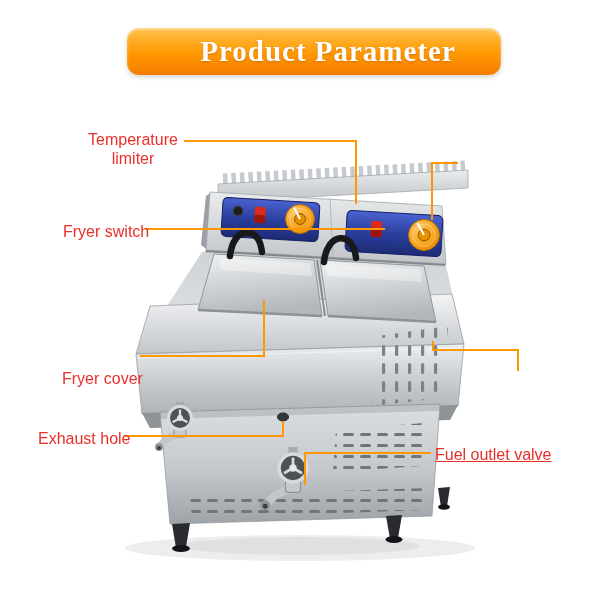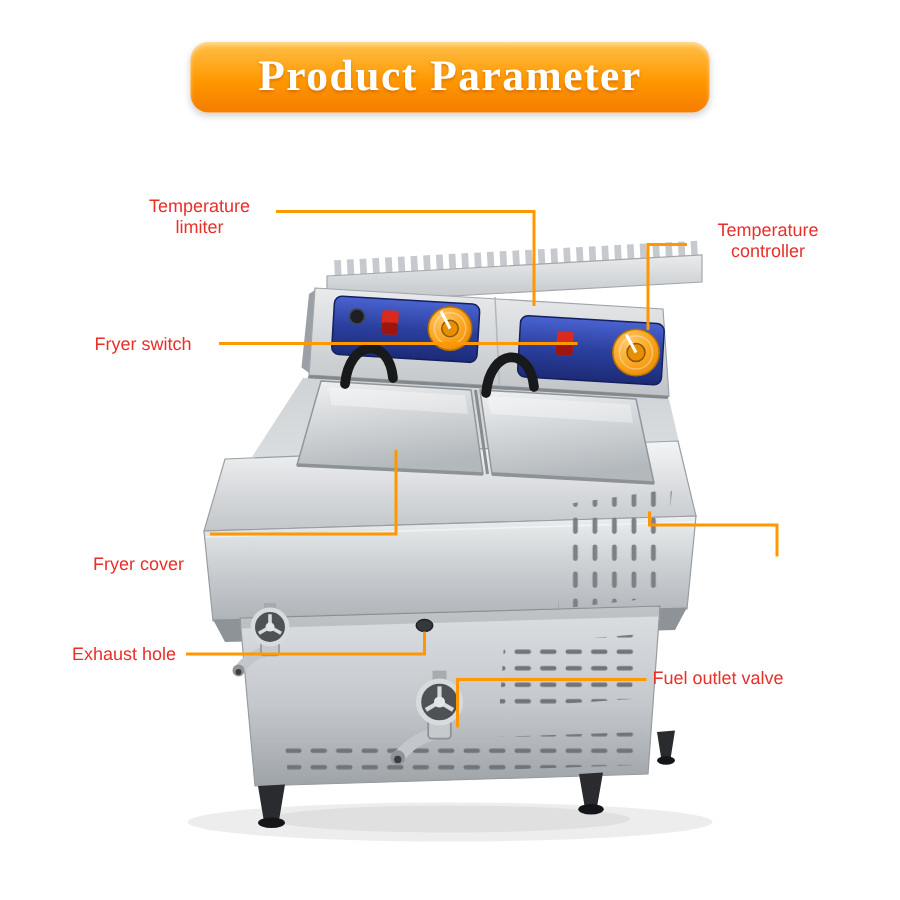--- a/index.html
+++ b/index.html
@@ -5,33 +5,34 @@
   html,body{margin:0;padding:0;background:#ffffff;}
   .stage{
     position:relative;width:600px;height:600px;background:#ffffff;
     overflow:hidden;font-family:"Liberation Sans",sans-serif;
   }
   .banner{
     position:absolute;left:127px;top:28px;width:346px;height:47px;
     background:linear-gradient(180deg,var(--banner-top,#ffc04a) 0%,#ff9800 55%,var(--banner-bottom,#f57c00) 100%);
     border-radius:12px;display:flex;align-items:center;justify-content:center;
     box-shadow:0 2px 5px rgba(0,0,0,0.18), inset 0 2px 3px rgba(255,255,255,0.45);
+    padding-left:28px;
   }
   .banner-text{
     font-family:"Liberation Serif",serif;font-weight:bold;font-size:29px;
     color:#ffffff;letter-spacing:1px;text-shadow:0 1px 2px rgba(180,90,0,0.55);
     white-space:nowrap;
   }
   .layer{position:absolute;left:0;top:0;width:600px;height:600px;}
   .leaders{z-index:3;pointer-events:none;}
   .fryer{z-index:1;}
   .leader{fill:none;stroke:var(--leader-line,#ff9800);stroke-width:2;}
   .label{
     position:absolute;z-index:4;color:var(--callout-text,#e8302a);
-    font-size:12px;line-height:1.2;white-space:nowrap;
+    font-size:16px;line-height:1.2;white-space:nowrap;
   }
   .label.center{text-align:center;white-space:normal;}
 </style>
 </head>
 <body>
 
 <div class="stage">
 
   <div class="banner">
     <span class="banner-text">Product Parameter</span>
@@ -208,19 +209,18 @@
     <polyline class="leader" points="184,141 356,141 356,204"></polyline>
     <polyline class="leader" points="458,163 432,163 432,220"></polyline>
     <polyline class="leader" points="146,229 385,229"></polyline>
     <polyline class="leader" points="140,356 264,356 264,300"></polyline>
     <polyline class="leader" points="433,341 433,350 518,350 518,371"></polyline>
     <polyline class="leader" points="124,436 283,436 283,421"></polyline>
     <polyline class="leader" points="431,453 305,453 305,485"></polyline>
   </svg>
 
   <div class="label center" style="left:88px;top:130px;width:90px;">Temperature limiter</div>
-  <div class="label center" style="left:464px;top:146px;width:96px;">Temperature controller</div>
   <div class="label" style="left:63px;top:222px;">Fryer switch</div>
   <div class="label" style="left:62px;top:369px;">Fryer cover</div>
-  <div class="label" style="left:48px;top:429px;">Exhaust hole</div>
-  <div class="label" style="left:435px;top:445px;">Fuel outlet valve</div>
+  <div class="label" style="left:38px;top:429px;">Exhaust hole</div>
+  <div class="label" style="left:435px;top:445px;text-decoration:underline;">Fuel outlet valve</div>
 
 </div>
 
 </body></html>

